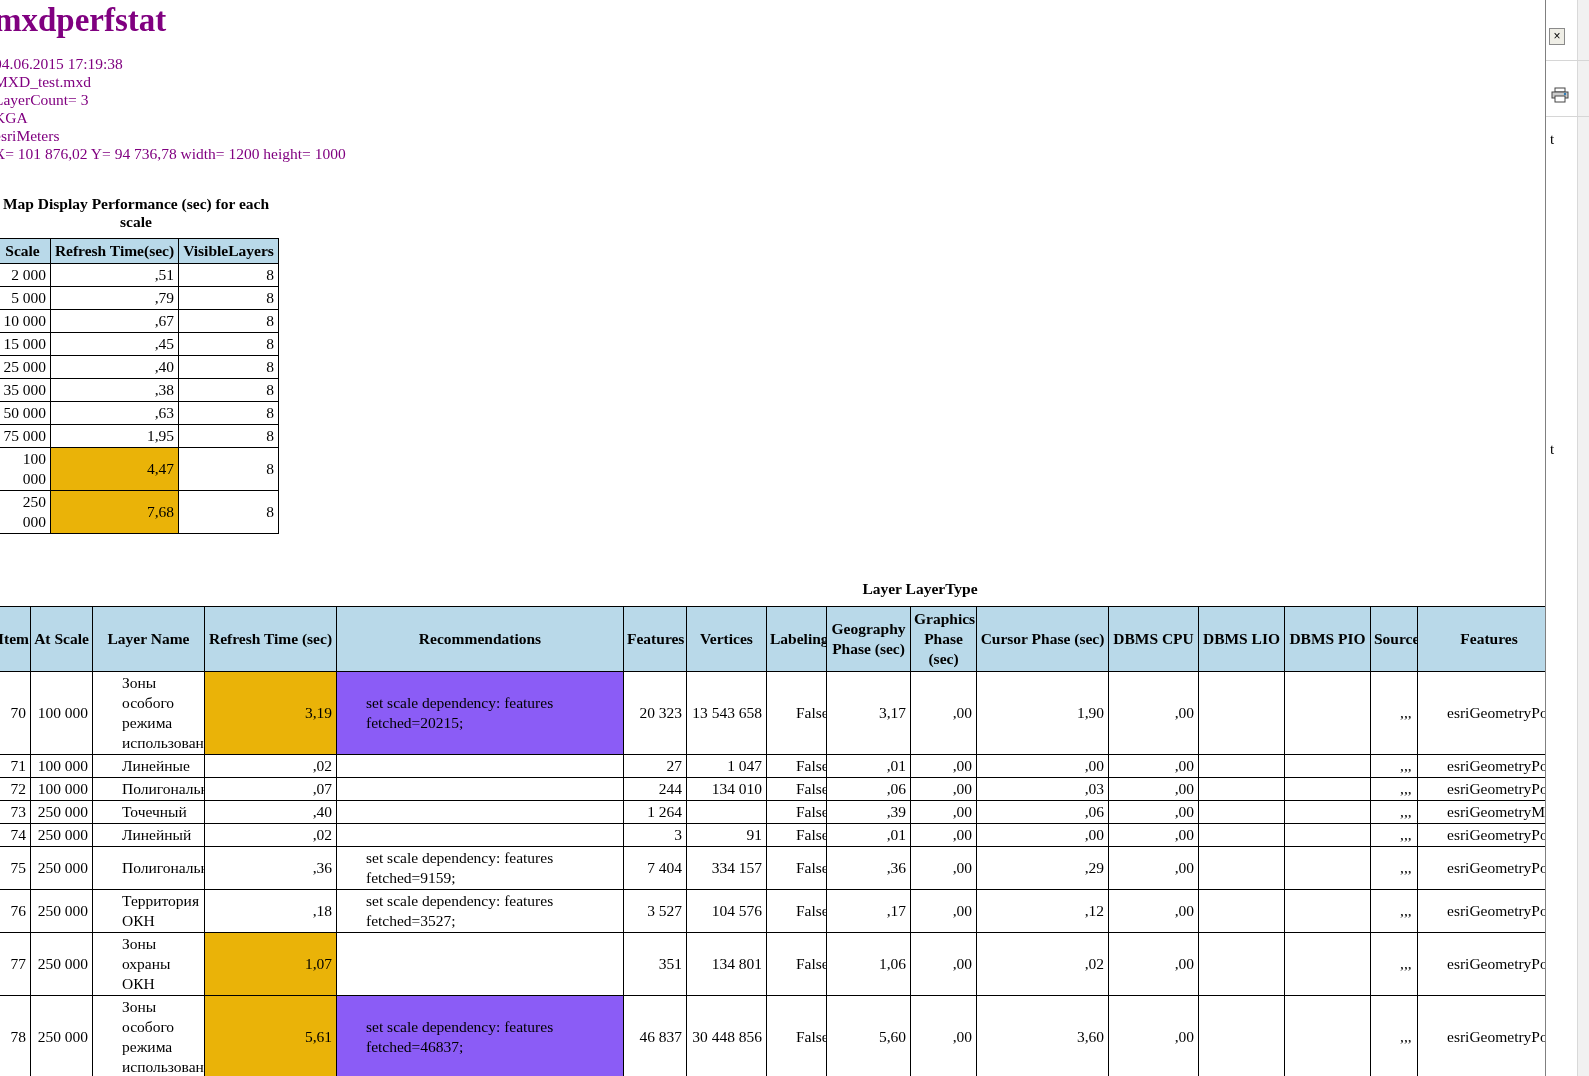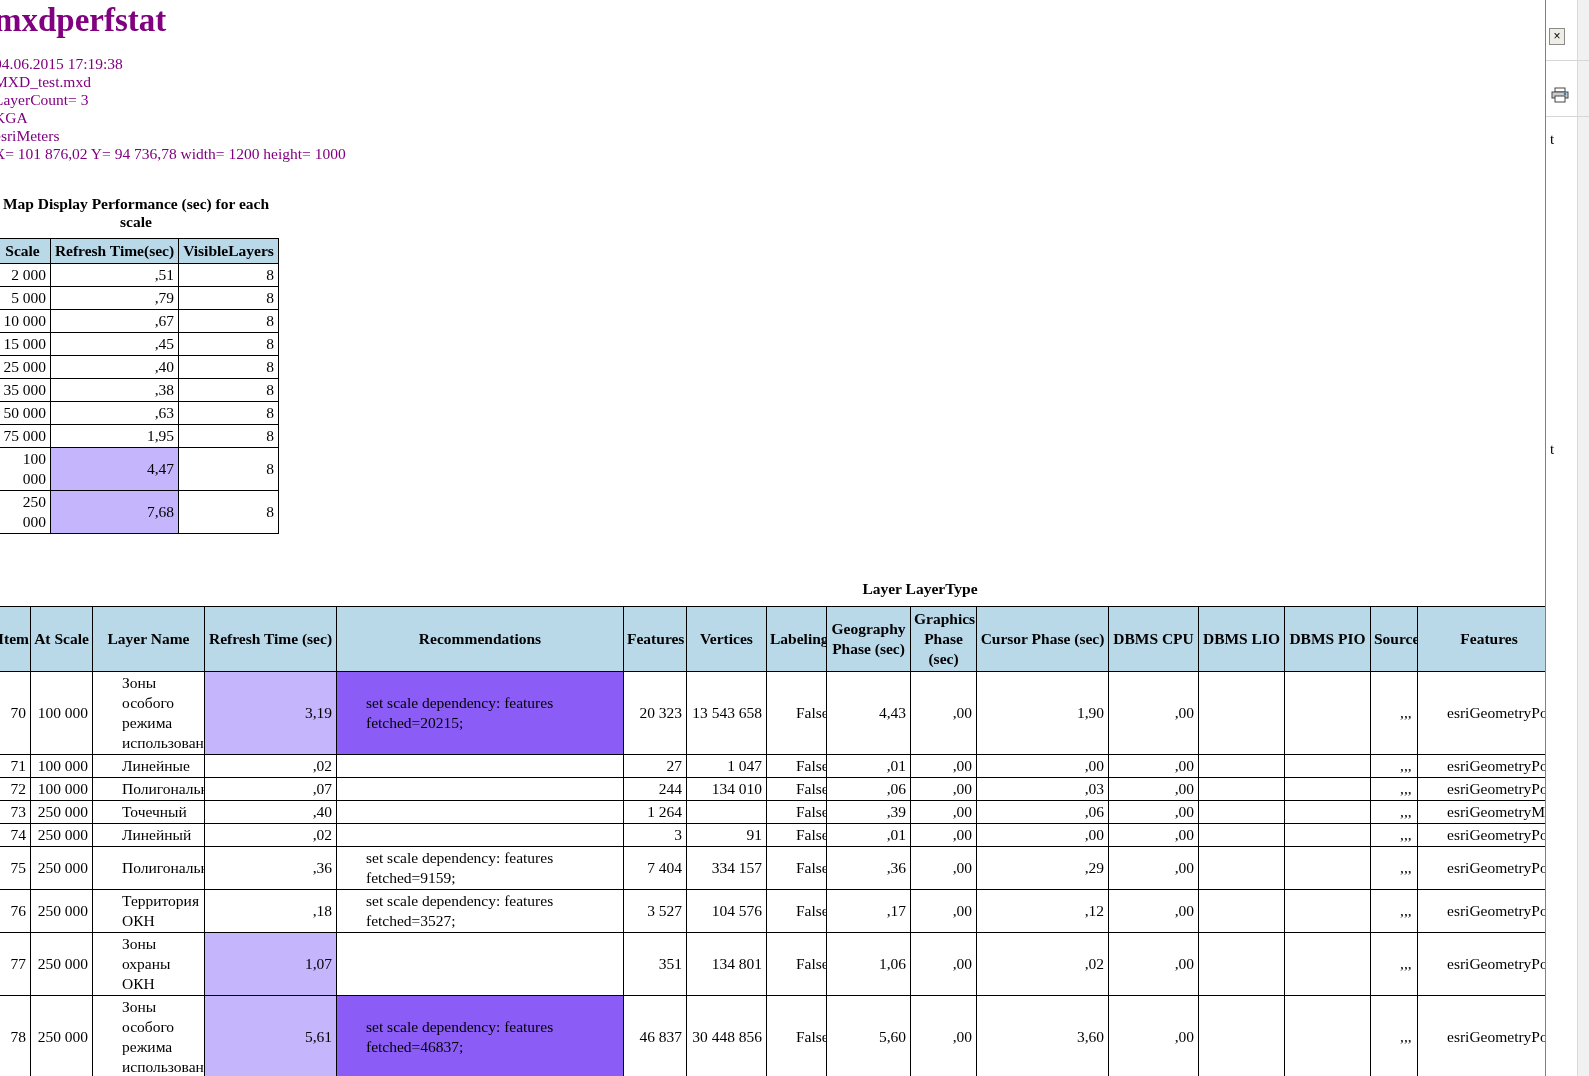--- a/index.html
+++ b/index.html
@@ -38,21 +38,21 @@
   th {
     background: #b9d9e9;
     font-weight: bold;
     text-align: center;
     vertical-align: middle;
     padding: 2px 3px;
   }
   td { vertical-align: middle; background: #fff; }
   td.num { text-align: right; }
   td.txt { text-align: left; padding-left: 29px; }
-  td.red { background: #c4b5fd; }
+  td.red { background: #eab308; }
   td.yellow { background: #8b5cf6; }
   .prewrap { white-space: pre-line; }
 
   .scale-block { margin-top: 32px; }
   .scale-title {
     width: 284px;
     text-align: center;
     font-weight: bold;
     font-size: 15.5px;
     line-height: 18px;
@@ -259,21 +259,21 @@
     <td class="num">100 000</td>
     <td class="txt prewrap">Зоны
 особого
 режима
 использования</td>
     <td class="num red">3,19</td>
     <td class="txt yellow">set scale dependency: features fetched=20215;</td>
     <td class="num">20 323</td>
     <td class="num">13 543 658</td>
     <td class="txt">False</td>
-    <td class="num">4,43</td>
+    <td class="num">3,17</td>
     <td class="num">,00</td>
     <td class="num">1,90</td>
     <td class="num">,00</td>
     <td class="num"></td>
     <td class="num"></td>
     <td class="txt">,,,</td>
     <td class="txt">esriGeometryPolygon</td>
   </tr>
 
   <tr>

